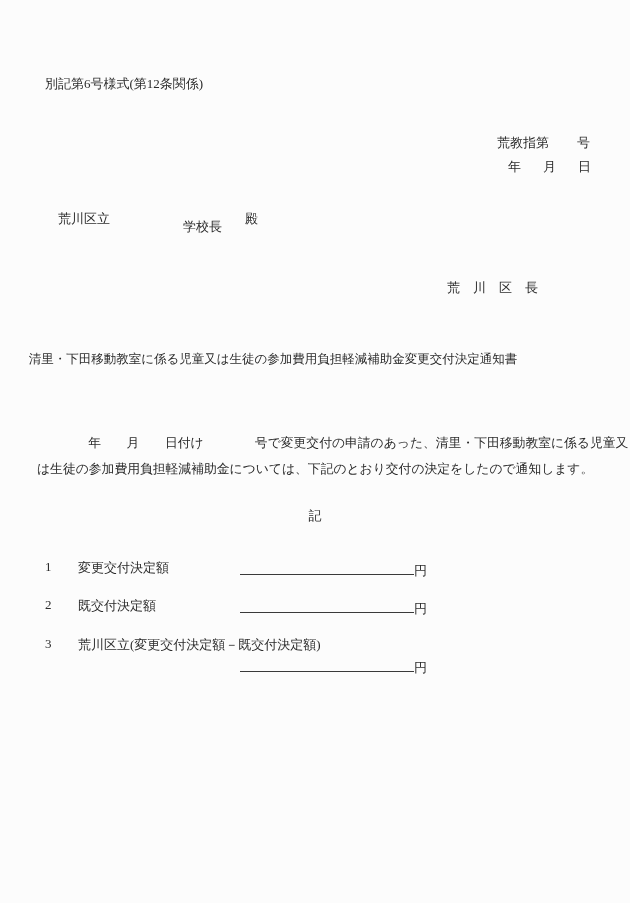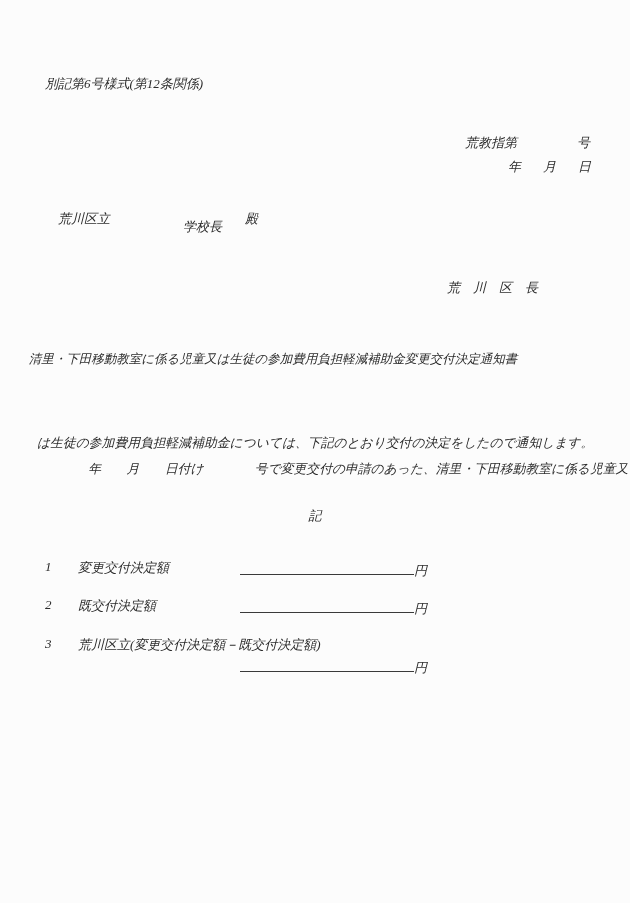--- a/index.html
+++ b/index.html
@@ -10,23 +10,23 @@
   .page {
     position: relative;
     width: 630px;
     height: 903px;
     background: #fcfcfc;
     font-family: "Liberation Serif", "DejaVu Serif", serif;
     color: #2b2b2b;
     font-size: 13px;
     overflow: hidden;
   }
-  .abs { position: absolute; white-space: nowrap; font-style: italic; }
+  .abs { position: absolute; white-space: nowrap; }
   .form-number { left: 45px; top: 75px; }
-  .ref-label   { left: 465px; top: 134px; }
+  .ref-label   { left: 497px; top: 134px; }
   .ref-suffix  { left: 577px; top: 134px; }
   .date-year   { left: 508px; top: 158px; }
   .date-month  { left: 543px; top: 158px; }
   .date-day    { left: 578px; top: 158px; }
   .addr-prefix { left: 58px;  top: 210px; text-align: right; }
   .addr-role   { left: 183px; top: 210px; margin-top: 8px; }
   .addr-hon    { left: 245px; top: 210px; }
   .sender-line { left: 447px; top: 279px; }
   .doc-title {
     left: 0; top: 351px; width: 546px;
@@ -69,22 +69,22 @@
 
   <div class="abs addr-prefix">荒川区立</div>
   <div class="abs addr-role">学校長</div>
   <div class="abs addr-hon">殿</div>
 
   <div class="abs sender-line">荒　川　区　長</div>
 
   <div class="abs doc-title">清里・下田移動教室に係る児童又は生徒の参加費用負担軽減補助金変更交付決定通知書</div>
 
   <div class="abs body-par">
+    <div class="body-line">　　　　年　　月　　日付け　　　　号で変更交付の申請のあった、清里・下田移動教室に係る児童又</div>
     <div class="body-line">は生徒の参加費用負担軽減補助金については、下記のとおり交付の決定をしたので通知します。</div>
-    <div class="body-line">　　　　年　　月　　日付け　　　　号で変更交付の申請のあった、清里・下田移動教室に係る児童又</div>
   </div>
 
   <div class="abs record-heading">記</div>
 
   <div class="abs item-row row-1">
     <span class="item-num">1</span>
     <span class="item-label">変更交付決定額</span>
     <span class="item-amount">
       <span class="fill-line"></span><span>円</span>
     </span>

